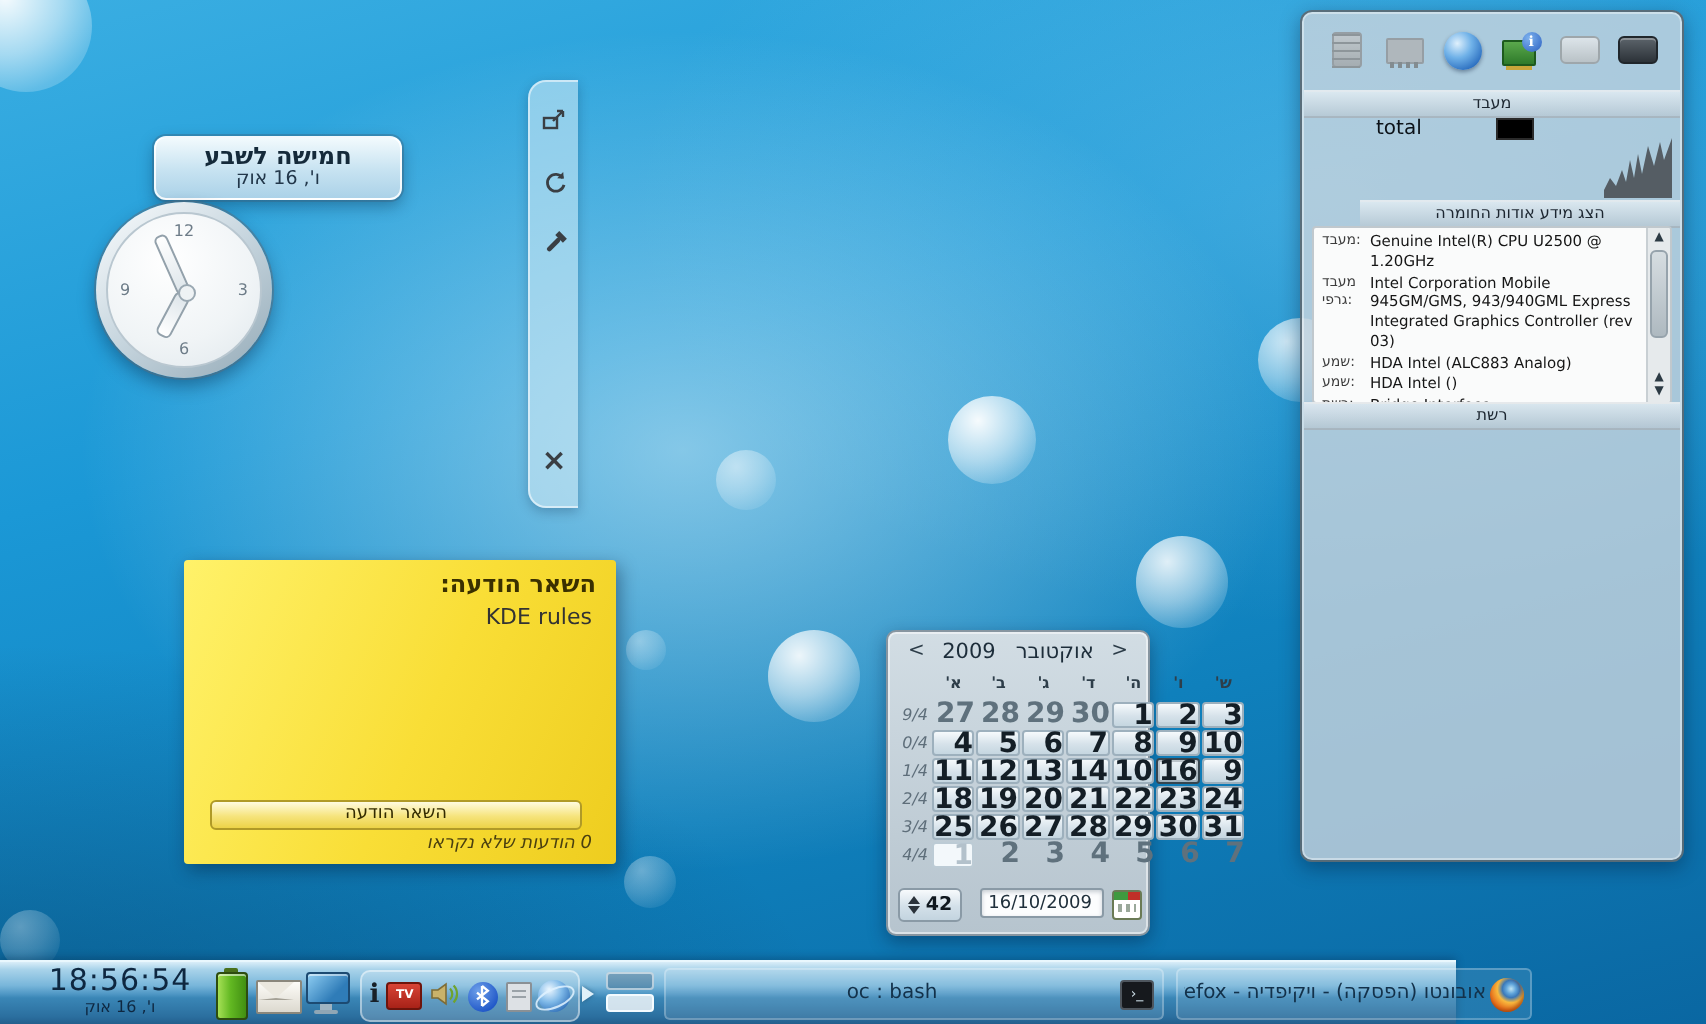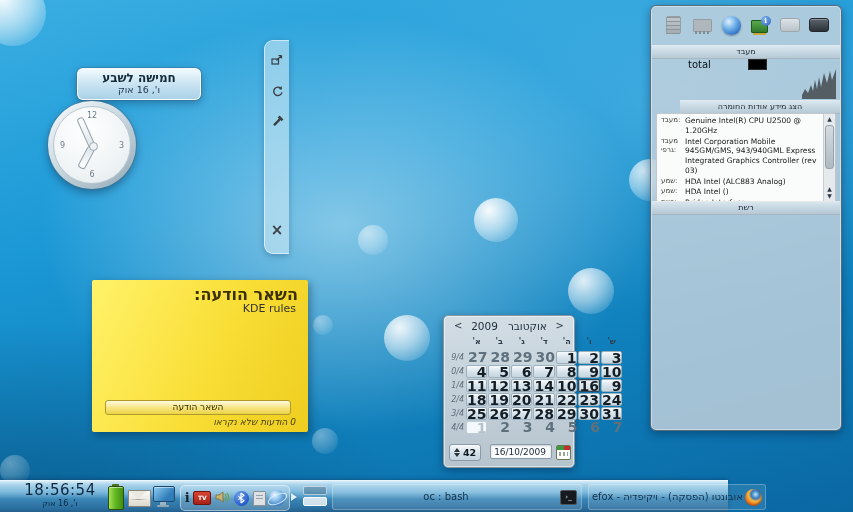--- a/index.html
+++ b/index.html
@@ -44,21 +44,21 @@
   .n6{left:50%;bottom:4px;transform:translateX(-50%);}
   .n9{left:6px;top:50%;transform:translateY(-50%);}
   .hand{position:absolute;border:1px solid #93a1ab;background:linear-gradient(#ffffff,#dde5ea);border-radius:3px;transform-origin:50% 100%;}
   .hand.min{width:5px;height:30px;left:calc(50% - 3.5px);top:calc(50% - 30px);transform:rotate(336deg);}
   .hand.hr{width:6px;height:22px;left:calc(50% - 4px);top:calc(50% - 22px);transform:rotate(208deg);}
   .hub{position:absolute;width:7px;height:7px;left:calc(50% - 3.5px);top:calc(50% - 3.5px);border-radius:50%;background:#eef2f4;border:1px solid #9aa8b2;}
   
   .note{left:92px;top:280px;width:216px;height:152px;border-radius:2px;direction:rtl;
     background:linear-gradient(115deg,#fff26a 0%,#f9de36 55%,#eecd1f 100%);
     box-shadow:2px 3px 9px rgba(0,20,45,.4);}
-  .note-title{position:absolute;top:5px;right:10px;font-size:16px;font-weight:bold;color:#3a3000;}
+  .note-title{position:absolute;top:5px;right:10px;font-size:12px;font-weight:bold;color:#3a3000;}
   .note-body{position:absolute;top:22px;right:12px;left:12px;font-size:11px;color:#333;}
   .note-btn{position:absolute;left:13px;top:120px;width:184px;height:13px;border:1px solid #b09a27;border-radius:3px;
     background:linear-gradient(#fffbe0,#f6e47c 55%,#ecd348);font-size:9px;color:#332b00;text-align:center;line-height:13px;}
   .note-foot{position:absolute;top:137px;right:12px;font-size:9px;font-style:italic;color:#4a4010;}
   
   .calendar{left:443px;top:315px;width:130px;height:151px;border:1px solid #8795a0;border-radius:5px;
     background:linear-gradient(#d2dde4,#b6c4ce);box-shadow:inset 0 0 0 1px rgba(255,255,255,.5), 0 3px 9px rgba(0,25,55,.4);}
   .cal-head{position:absolute;left:6px;right:6px;top:4px;height:13px;font-size:10.5px;color:#1d2d3a;}
   .cal-nav{position:absolute;top:0;font-size:10px;color:#2c3c48;cursor:default;}
   .cal-prev{left:4px;} .cal-next{right:4px;}

